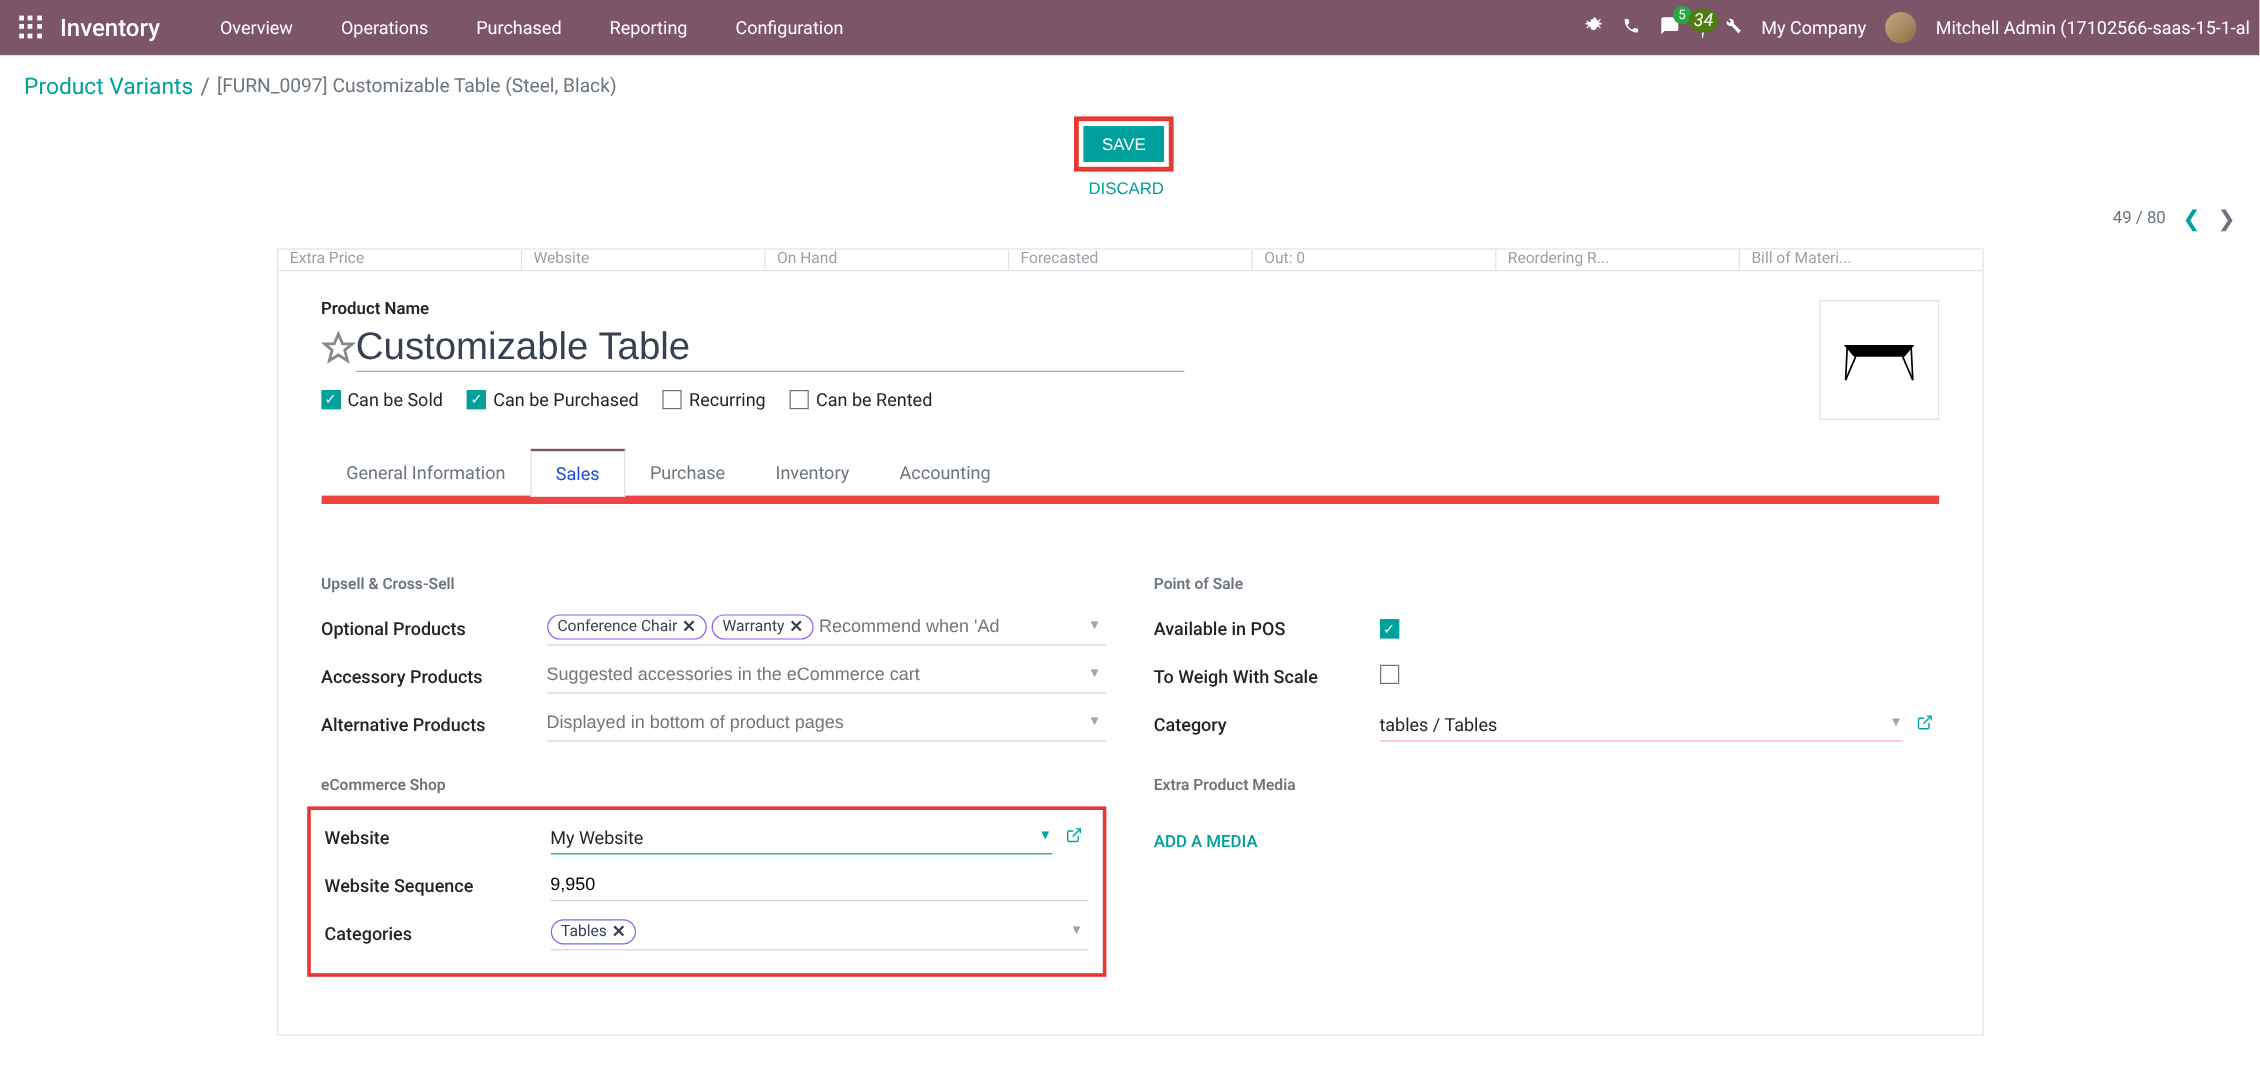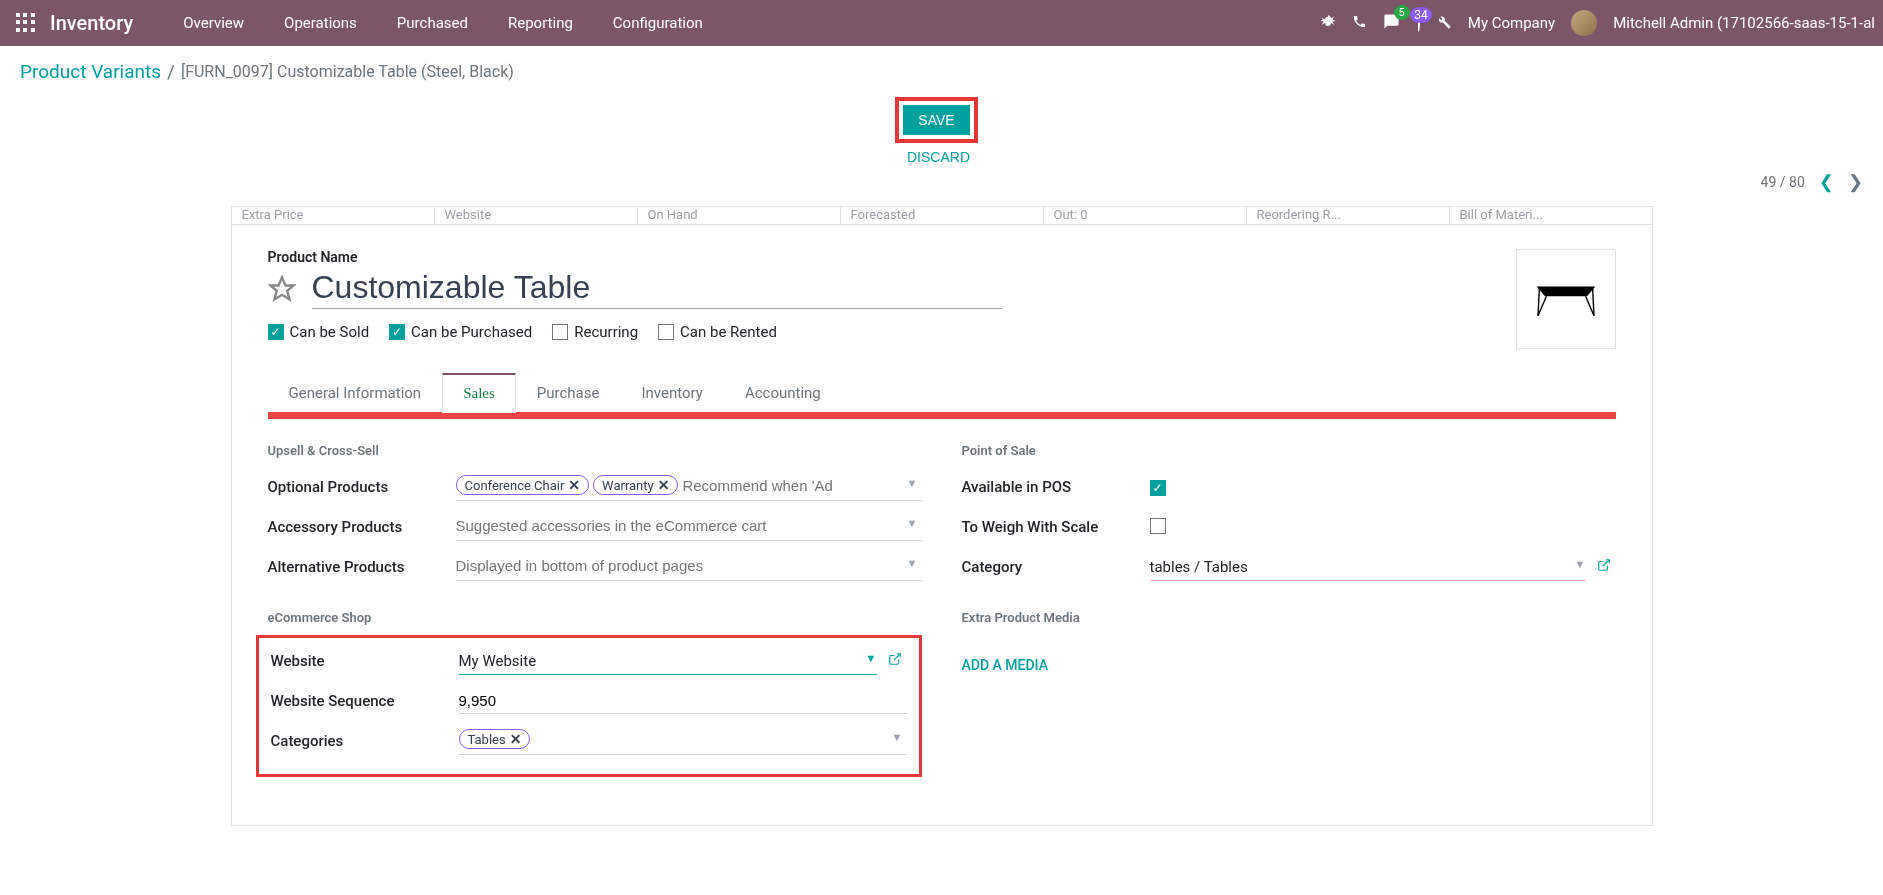--- a/index.html
+++ b/index.html
@@ -8,21 +8,21 @@
 
 .navbar { background: #7c5668; color: #fff; height: 46px; display: flex; align-items: center; padding: 0 8px; }
 .apps-icon { width: 20px; height: 20px; display: grid; grid-template-columns: repeat(3, 1fr); grid-gap: 2px; margin: 0 14px 0 8px; cursor: pointer; }
 .apps-icon div { background: #fff; width: 4px; height: 4px; }
 .brand { font-size: 20px; font-weight: 500; margin-right: 30px; }
 .nav-menu { display: flex; gap: 0; }
 .nav-item { padding: 12px 20px; color: #fff; cursor: pointer; font-size: 15px; }
 .navbar-right { margin-left: auto; display: flex; align-items: center; gap: 16px; }
 .nav-icon { color: #fff; cursor: pointer; position: relative; }
 .badge-green { background: #28a745; color: #fff; font-size: 11px; padding: 1px 5px; border-radius: 50%; position: absolute; top: -8px; right: -10px; }
-.badge-green2 { background: #8b5cf6; color: #fff; font-size: 12px; padding: 1px 4px; border-radius: 50%; position: absolute; top: -8px; right: -12px; }
+.badge-green2 { background: #4d7c0f; color: #fff; font-size: 15px; padding: 1px 4px; border-radius: 50%; position: absolute; top: -8px; right: -12px; font-style: italic; }
 .circle-c { border: 2px solid #fff; border-radius: 50%; width: 20px; height: 20px; border-left-color: transparent; border-bottom-color: transparent; transform: rotate(-45deg); position: relative; }
 .company { color: #fff; font-size: 15px; cursor: pointer; }
 .avatar { width: 26px; height: 26px; border-radius: 50%; background: linear-gradient(135deg, #c8a882, #8b6f47); display: inline-block; }
 .user-name { color: #fff; font-size: 15px; }
 
 
 .breadcrumb-bar { padding: 14px 20px 8px 20px; display: flex; align-items: center; }
 .breadcrumb-link { color: #00a09d; font-size: 19px; cursor: pointer; }
 .breadcrumb-sep { color: #6c757d; font-size: 19px; margin: 0 6px; }
 .breadcrumb-current { color: #6c757d; font-size: 16px; }
@@ -43,42 +43,42 @@
 
 .stat-bar { display: flex; border-bottom: 1px solid #dee2e6; overflow: hidden; height: 18px; }
 .stat-item { flex: 1; border-left: 1px solid #dee2e6; padding: 0 10px; color: #9aa0a6; font-size: 13px; white-space: nowrap; overflow: hidden; }
 .stat-item:first-child { border-left: none; }
 
 .form-body { padding: 24px 36px; }
 
 .product-header { display: flex; justify-content: space-between; align-items: flex-start; margin-bottom: 14px; }
 .product-title-area { flex: 1; }
 .product-name-label { font-size: 14px; font-weight: 600; margin-bottom: 4px; display: block; }
-.title-row { display: flex; align-items: center; gap: 16px; }
+.title-row { display: flex; align-items: center; gap: 1px; }
 .star-icon { width: 28px; height: 28px; stroke: #888; fill: none; stroke-width: 2; cursor: pointer; }
 .product-name-input { font-size: 32px; color: #374151; border: none; border-bottom: 1px solid #9ca3af; outline: none; width: 690px; padding-bottom: 2px; background: transparent; font-weight: 400; }
 .product-image { width: 100px; height: 100px; border: 1px solid #dee2e6; display: flex; align-items: center; justify-content: center; margin-left: 20px; }
 .table-svg { width: 72px; height: 42px; }
 
 .variant-tags { margin: 12px 0; display: flex; gap: 6px; }
 .variant-tag { border: 1px solid #9ca3af; border-radius: 12px; padding: 2px 10px; font-size: 13px; color: #374151; }
 
 .checkbox-row { display: flex; gap: 20px; margin: 14px 0; align-items: center; }
 .checkbox-item { display: flex; align-items: center; gap: 6px; font-size: 15px; }
 .cb { width: 16px; height: 16px; border: 1px solid #6c757d; display: inline-flex; align-items: center; justify-content: center; cursor: pointer; }
 .cb.checked { background: #00a09d; border-color: #00a09d; color: #fff; font-size: 12px; }
 
 
 .tabs { display: flex; border-bottom: 7px solid #ef4444; margin-top: 18px; }
 .tab { padding: 10px 20px; border: 1px solid transparent; border-bottom: none; color: #6c757d; font-size: 15px; cursor: pointer; }
-.tab.active { border-color: #dee2e6; border-top: 2px solid #7c5668; background: #fff; color: #15803d; margin-bottom: -1px; font-family: Liberation Serif, serif; }
+.tab.active { border-color: #dee2e6; border-top: 2px solid #7c5668; background: #fff; color: #1d4ed8; margin-bottom: -1px; }
 
 
 .tab-content { padding: 24px 0; }
-.columns { display: flex; gap: 40px; }
+.columns { display: flex; gap: 40px; margin-top: 36px; }
 .col { flex: 1; }
 .section-title { color: #6c757d; font-size: 13px; font-weight: 600; margin-bottom: 14px; }
 
 .field-row { display: flex; align-items: center; margin-bottom: 10px; min-height: 30px; }
 .field-label { width: 188px; font-size: 15px; font-weight: 500; flex-shrink: 0; }
 .field-widget { flex: 1; position: relative; }
 
 .tag-input { border-bottom: 1px solid #ced4da; padding-bottom: 3px; display: flex; align-items: center; flex-wrap: wrap; gap: 4px; min-height: 28px; }
 .tag { border: 1px solid #8b5cf6; border-radius: 12px; padding: 1px 8px; font-size: 13px; color: #374151; display: inline-flex; align-items: center; gap: 4px; }
 .tag-x { font-weight: bold; cursor: pointer; color: #374151; font-size: 14px; }

